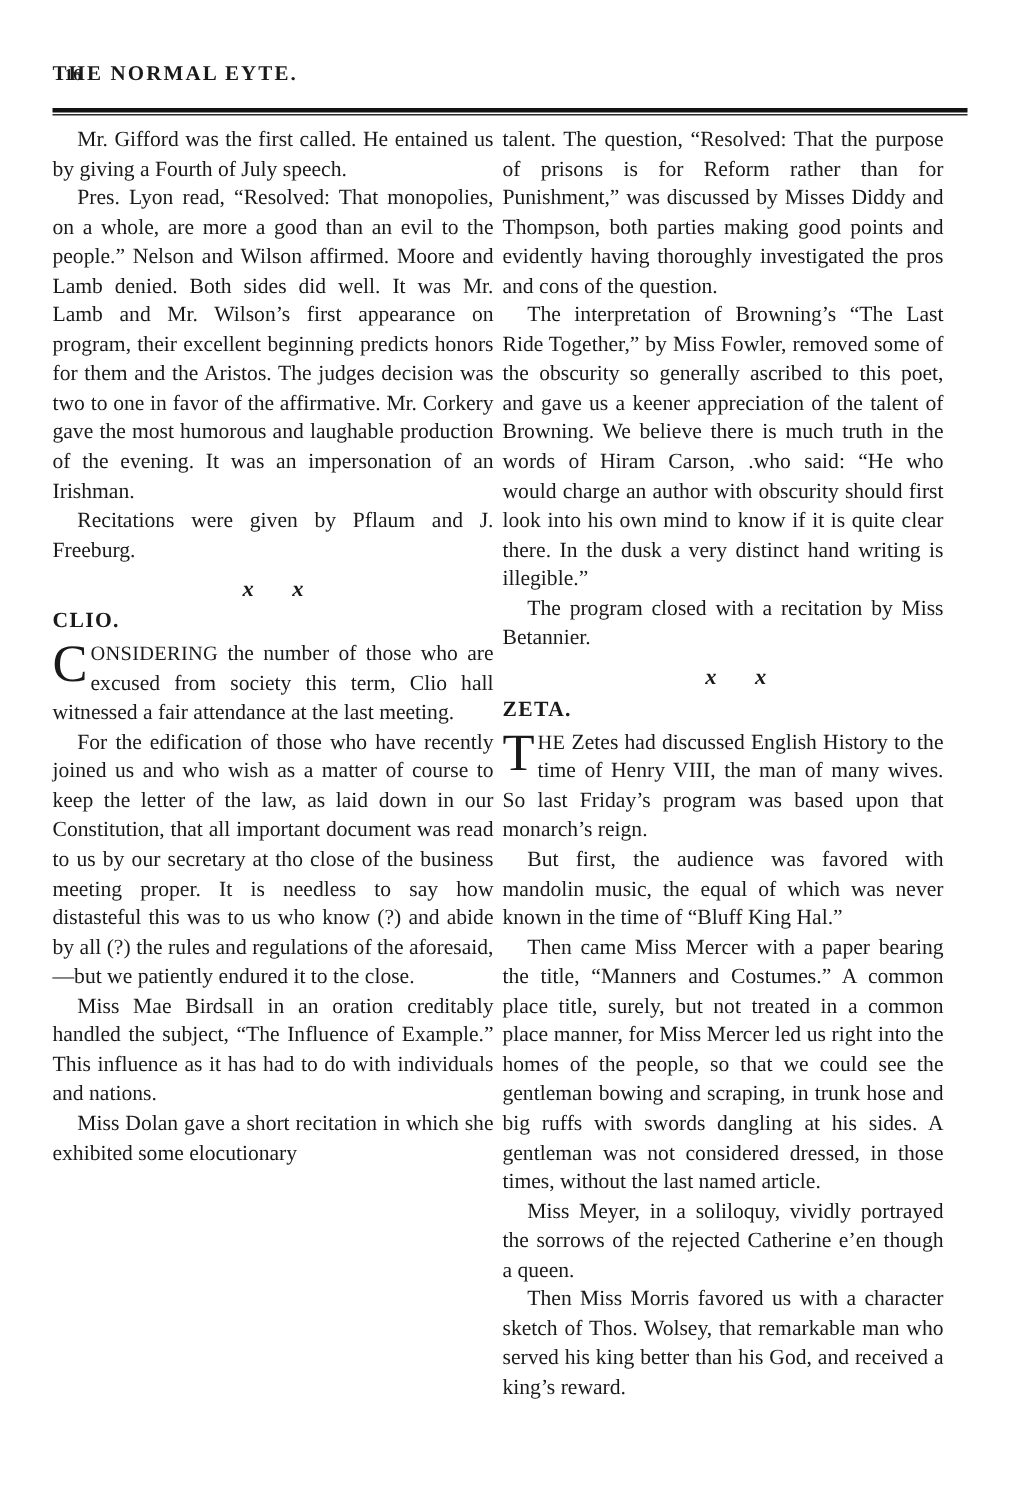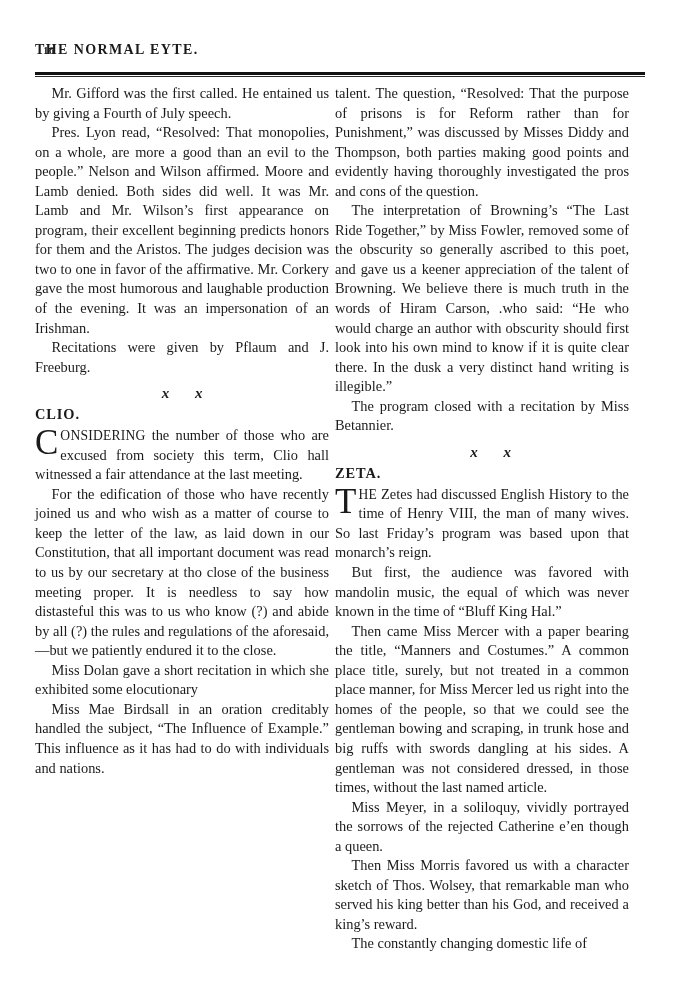--- a/index.html
+++ b/index.html
@@ -168,41 +168,40 @@
       <p class="para">Recitations were given by Pflaum and J. Freeburg.</p>
 
       <div class="ornament">x x</div>
       <div class="section-heading">CLIO.</div>
 
       <p class="dropcap-para">
         <span class="dropcap">C</span><span class="lead-caps">ONSIDERING</span><span> the number of those who are excused from society this term, Clio hall witnessed a fair attendance at the last meeting.</span>
       </p>
 
       <p class="para">For the edification of those who have recently joined us and who wish as a matter of course to keep the letter of the law, as laid down in our Constitution, that all important document was read to us by our secretary at tho close of the business meeting proper. It is needless to say how distasteful this was to us who know (?) and abide by all (?) the rules and regulations of the aforesaid,—but we patiently endured it to the close.</p>
+      <p class="para">Miss Mae Birdsall in an oration creditably handled the subject, “The Influence of Example.” This influence as it has had to do with individuals and nations.</p>
       <p class="para">Miss Dolan gave a short recitation in which she exhibited some elocutionary</p>
-      <p class="para">Miss Mae Birdsall in an oration creditably handled the subject, “The Influence of Example.” This influence as it has had to do with individuals and nations.</p>
 
     </div>
 
     <div class="col">
 
       <p class="para cont">talent. The question, “Resolved: That the purpose of prisons is for Reform rather than for Punishment,” was discussed by Misses Diddy and Thompson, both parties making good points and evidently having thoroughly investigated the pros and cons of the question.</p>
       <p class="para">The interpretation of Browning’s “The Last Ride Together,” by Miss Fowler, removed some of the obscurity so generally ascribed to this poet, and gave us a keener appreciation of the talent of Browning. We believe there is much truth in the words of Hiram Carson, .who said: “He who would charge an author with obscurity should first look into his own mind to know if it is quite clear there. In the dusk a very distinct hand writing is illegible.”</p>
       <p class="para">The program closed with a recitation by Miss Betannier.</p>
 
       <div class="ornament shift">x x</div>
       <div class="section-heading">ZETA.</div>
 
       <p class="dropcap-para">
         <span class="dropcap">T</span><span class="lead-caps">HE</span><span> Zetes had discussed English History to the time of Henry VIII, the man of many wives. So last Friday’s program was based upon that monarch’s reign.</span>
       </p>
 
       <p class="para">But first, the audience was favored with mandolin music, the equal of which was never known in the time of “Bluff King Hal.”</p>
       <p class="para">Then came Miss Mercer with a paper bearing the title, “Manners and Costumes.” A common place title, surely, but not treated in a common place manner, for Miss Mercer led us right into the homes of the people, so that we could see the gentleman bowing and scraping, in trunk hose and big ruffs with swords dangling at his sides. A gentleman was not considered dressed, in those times, without the last named article.</p>
       <p class="para">Miss Meyer, in a soliloquy, vividly portrayed the sorrows of the rejected Catherine e’en though a queen.</p>
       <p class="para">Then Miss Morris favored us with a character sketch of Thos. Wolsey, that remarkable man who served his king better than his God, and received a king’s reward.</p>
-      <p class="para">The constantly changing domestic life of</p>
 
     </div>
 
   </div>
 
 </div>
 
 </body></html>

